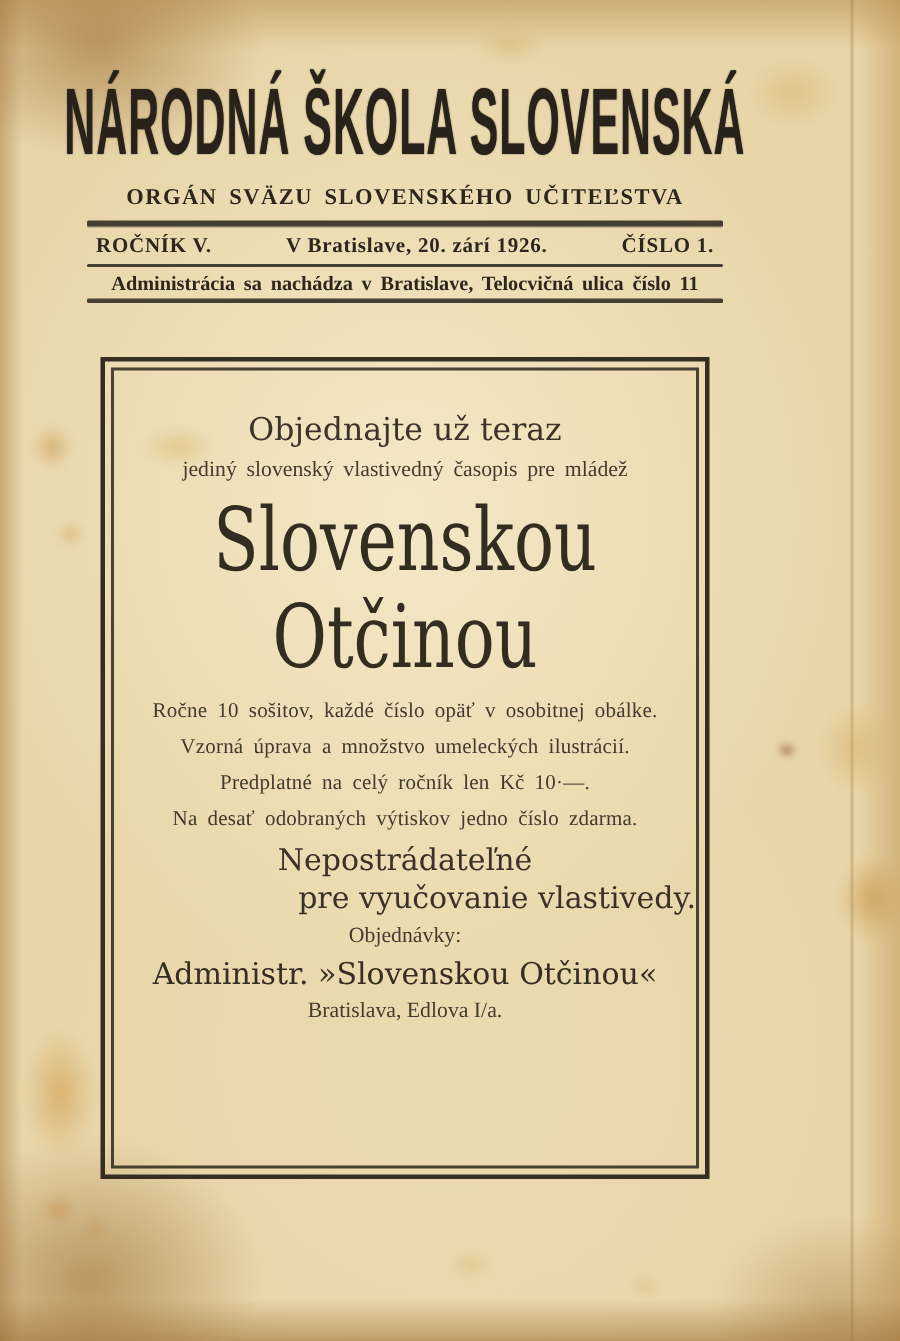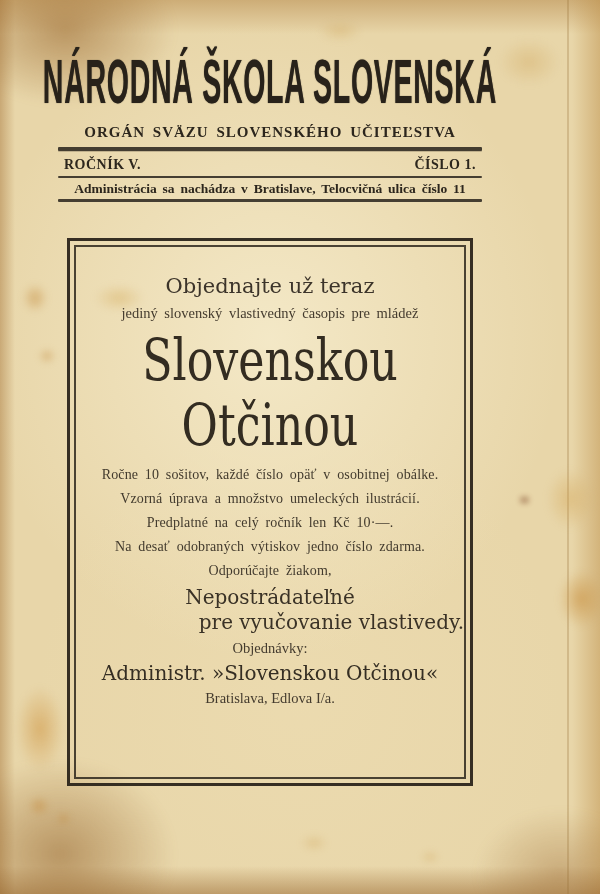--- a/index.html
+++ b/index.html
@@ -112,41 +112,41 @@
   <div class="stain speck"></div>
 
   <header class="masthead">
     <h1 class="title-wrap">
         <span class="title">NÁRODNÁ ŠKOLA SLOVENSKÁ</span>
       </h1>
     <div class="subtitle">ORGÁN SVÄZU SLOVENSKÉHO UČITEĽSTVA</div>
     <div class="rule rule-heavy"></div>
     <div class="issue-row">
       <span>ROČNÍK V.</span>
+      <span>V Bratislave, 20. zárí 1926.</span>
       <span>ČÍSLO 1.</span>
     </div>
     <div class="rule rule-med"></div>
     <div class="admin-line">Administrácia sa nachádza v Bratislave, Telocvičná ulica číslo 11</div>
     <div class="rule rule-bottom"></div>
   </header>
 
   <section class="ad-box">
     <div class="ad-inner">
       <p class="ad-lead">Objednajte už teraz</p>
       <p class="ad-sublead">jediný slovenský vlastivedný časopis pre mládež</p>
       <div class="ad-title">
         <div>Slovenskou</div>
         <div>Otčinou</div>
       </div>
       <div class="ad-body">
         <p>Ročne 10 sošitov, každé číslo opäť v osobitnej obálke.</p>
         <p>Vzorná úprava a množstvo umeleckých ilustrácií.</p>
         <p>Predplatné na celý ročník len Kč 10·—.</p>
         <p>Na desať odobraných výtiskov jedno číslo zdarma.</p>
-        <p>Odporúčajte žiakom,</p>
       </div>
       <p class="ad-emph ad-emph1">Nepostrádateľné</p>
       <p class="ad-emph ad-emph2">pre vyučovanie vlastivedy.</p>
       <p class="ad-orders-label">Objednávky:</p>
       <p class="ad-recipient">Administr. »Slovenskou Otčinou«</p>
       <p class="ad-address">Bratislava, Edlova I/a.</p>
     </div>
   </section>
 
 </div>

